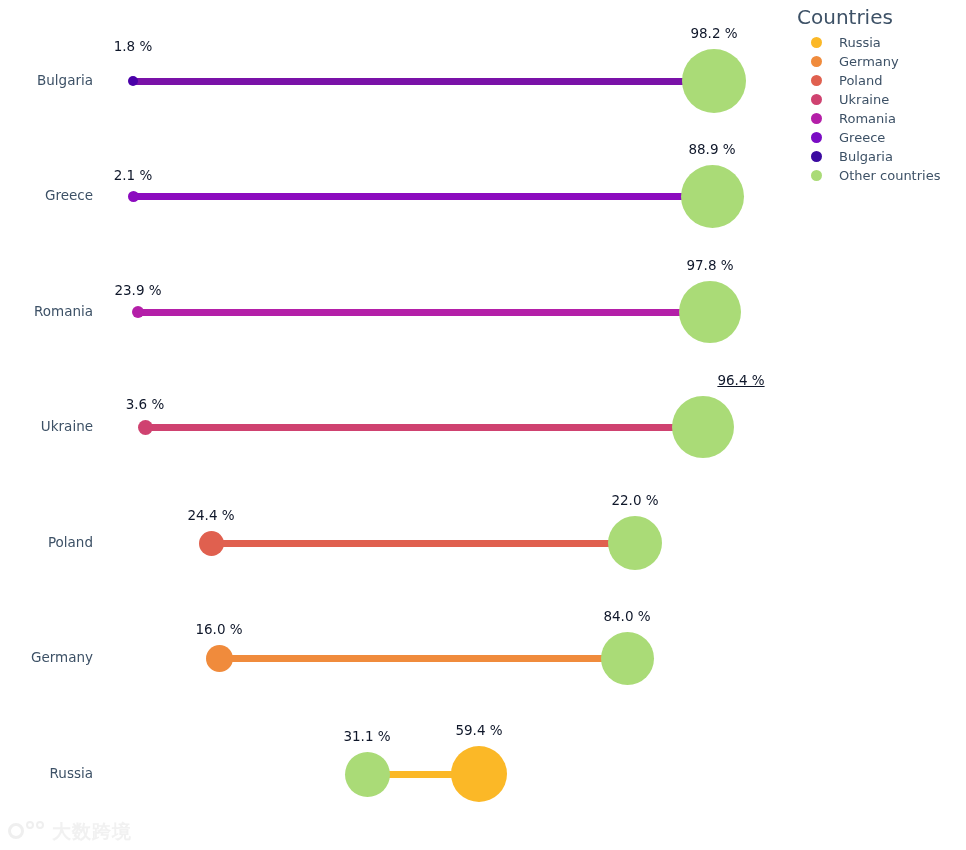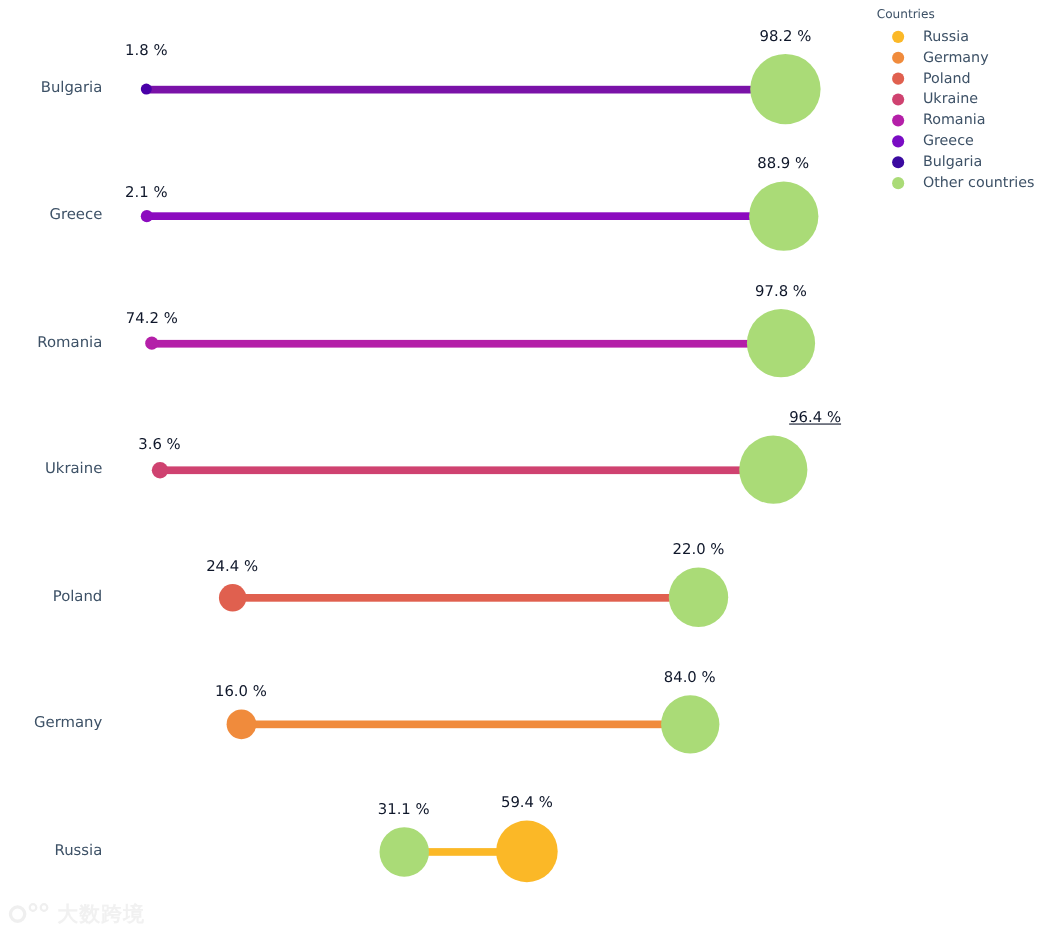--- a/index.html
+++ b/index.html
@@ -47,21 +47,21 @@
     text-align:center;
   }
 
   
   #legend {
     position:absolute;
     left:797px; top:7px;
     width:169px;
   }
   #legend-title {
-    font-size:11px;
+    font-size:20px;
     color:#3d5166;
     margin:0 0 6px 0;
     line-height:1;
     padding-left:0px;
   }
   .leg-item {
     display:flex;
     align-items:center;
     height:19px;
     padding-left:14px;
@@ -139,21 +139,21 @@
         <div class="node" style="width: 63px; height: 63px; left: 680.5px; top: 26.5px; background: rgb(170, 219, 119);"></div>
         <div class="node" style="width: 11px; height: 11px; left: 127.5px; top: 52.5px; background: rgb(140, 11, 191);"></div>
         <div class="vlabel" style="width: 120px; left: 73px; top: 30.5px;">2.1 %</div>
         <div class="vlabel" style="width: 120px; left: 652px; top: 4.5px;">88.9 %</div>
       </div>
       <div class="row" style="top: 254px;">
         <div class="cat-label" style="top: 51px;">Romania</div>
         <div class="conn" style="left: 138px; width: 572px; top: 54.5px; background: rgb(180, 31, 168);"></div>
         <div class="node" style="width: 62px; height: 62px; left: 679px; top: 27px; background: rgb(170, 219, 119);"></div>
         <div class="node" style="width: 12px; height: 12px; left: 132px; top: 52px; background: rgb(180, 31, 168);"></div>
-        <div class="vlabel" style="width: 120px; left: 78px; top: 30px;">74.2 %</div>
+        <div class="vlabel" style="width: 120px; left: 78px; top: 30px;">23.9 %</div>
         <div class="vlabel" style="width: 120px; left: 650px; top: 5px;">97.8 %</div>
       </div>
       <div class="row" style="top: 369px;">
         <div class="cat-label" style="top: 51px;">Ukraine</div>
         <div class="conn" style="left: 145px; width: 558px; top: 54.5px; background: rgb(207, 66, 112);"></div>
         <div class="node" style="width: 62px; height: 62px; left: 672px; top: 27px; background: rgb(170, 219, 119);"></div>
         <div class="node" style="width: 15px; height: 15px; left: 137.5px; top: 50.5px; background: rgb(207, 66, 112);"></div>
         <div class="vlabel" style="width: 120px; left: 85px; top: 28.5px;">3.6 %</div>
         <div class="vlabel" style="width: 120px; left: 681px; top: 5px; text-decoration: underline;">96.4 %</div>
       </div>

